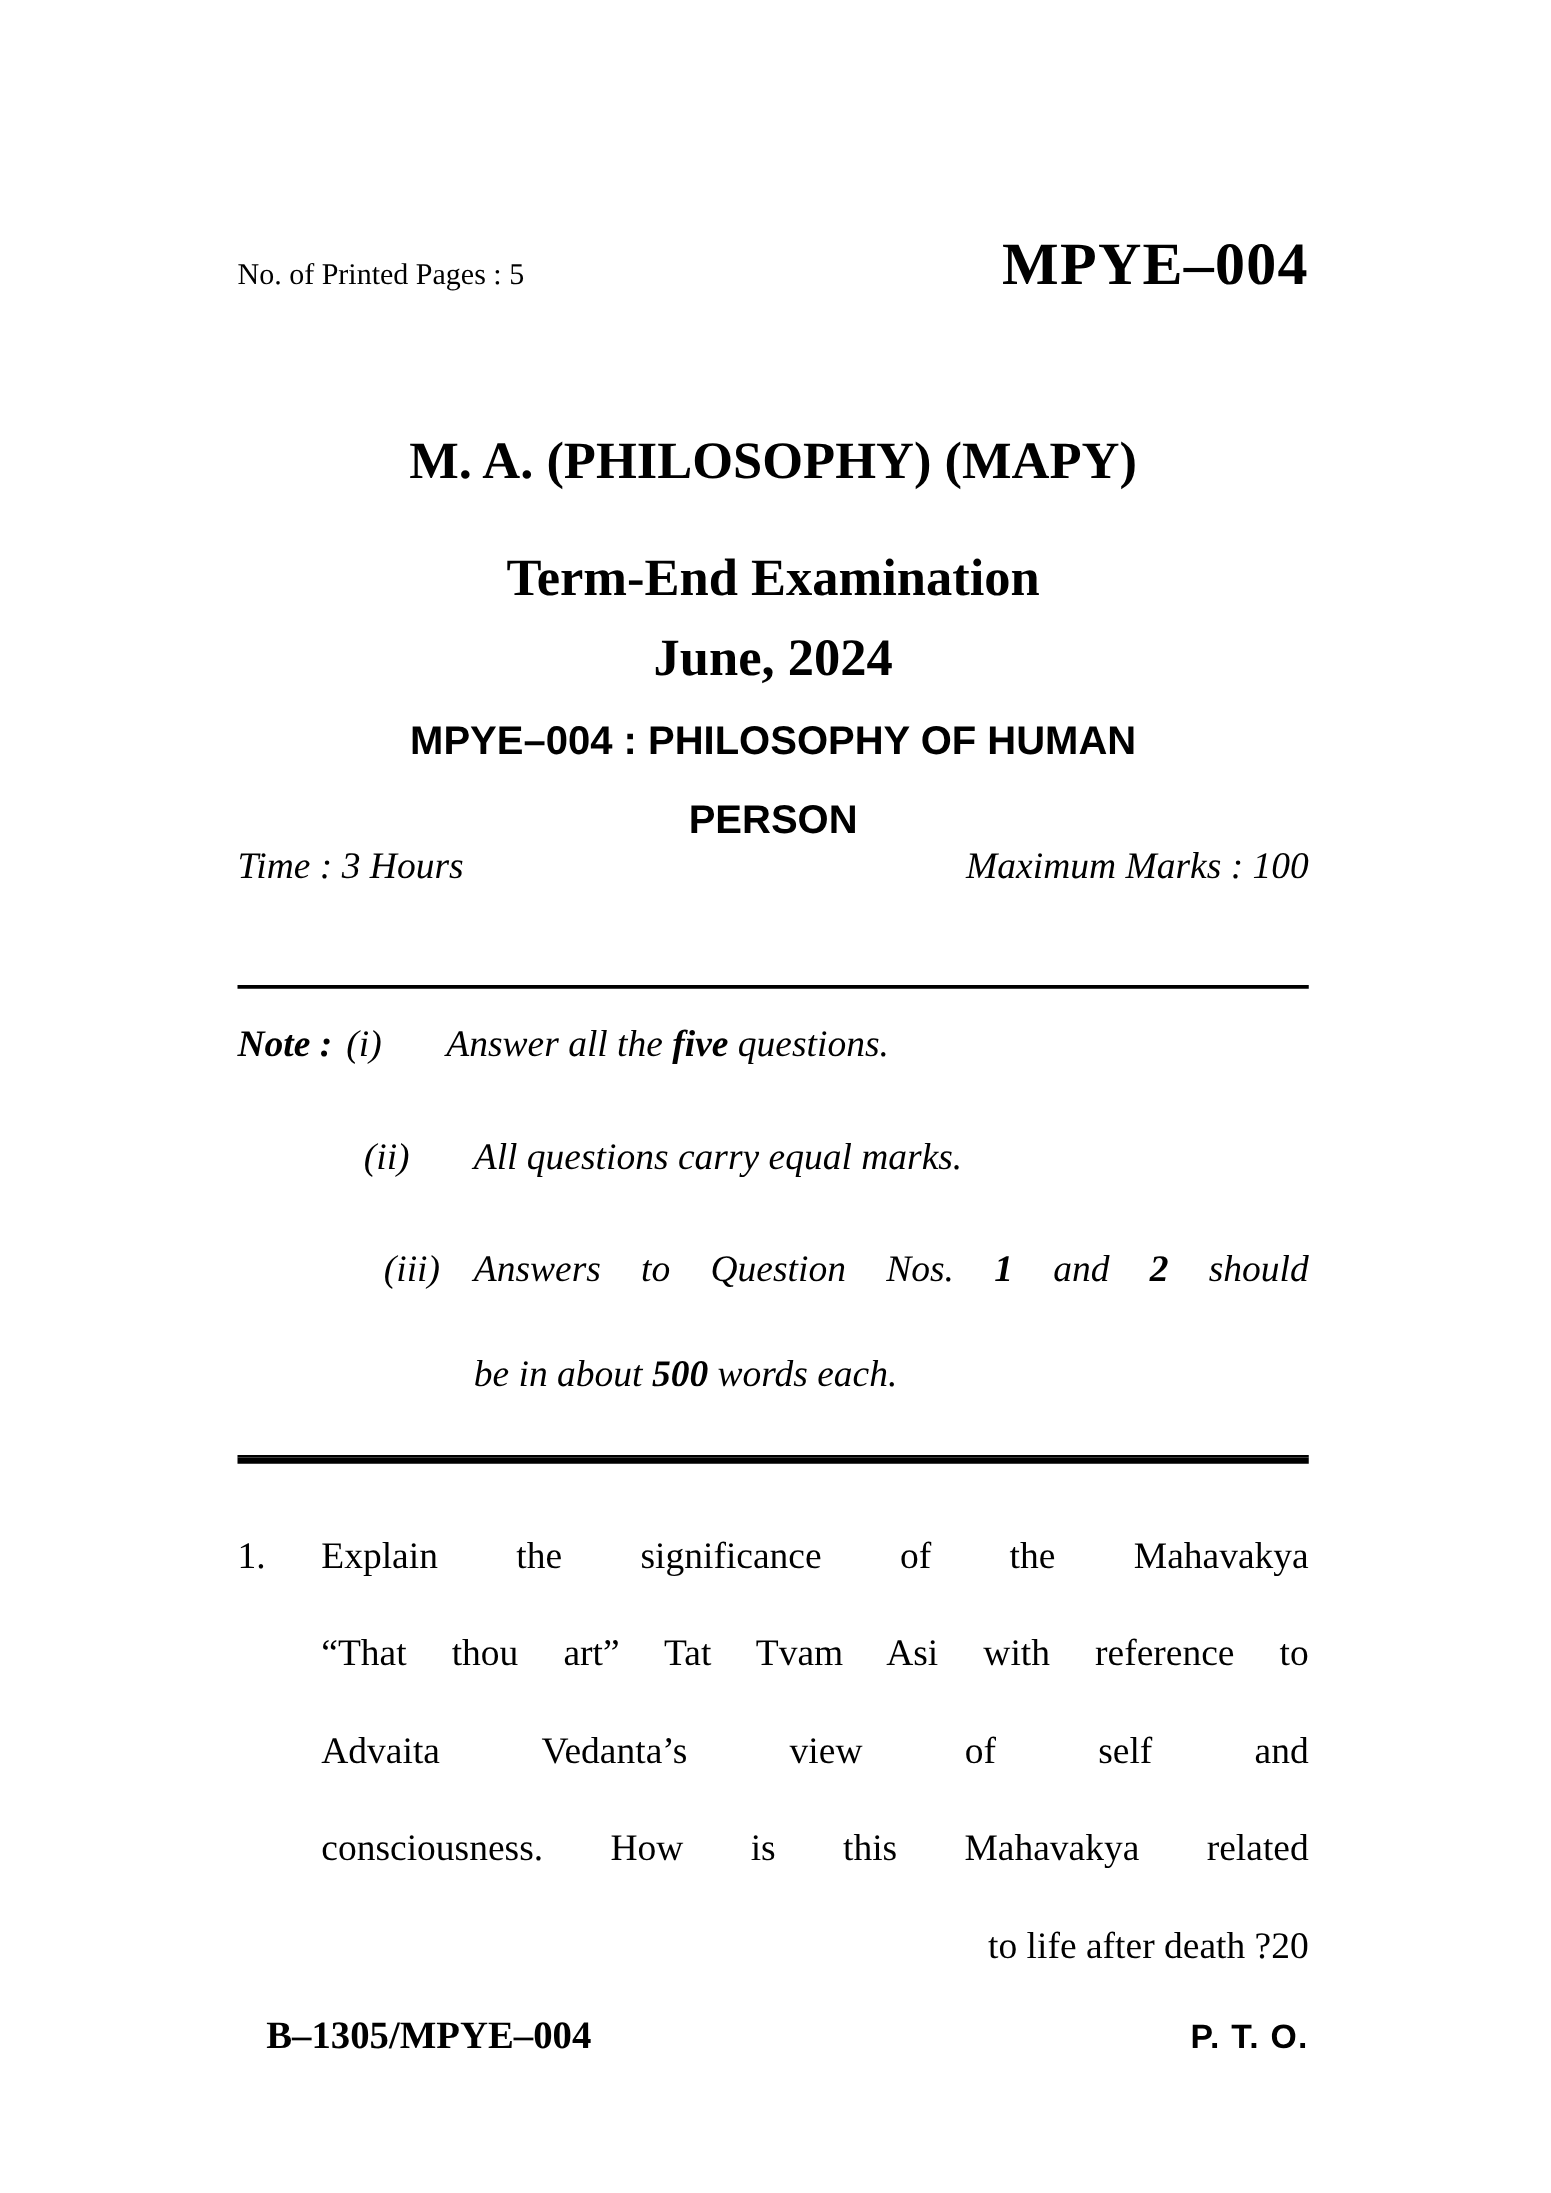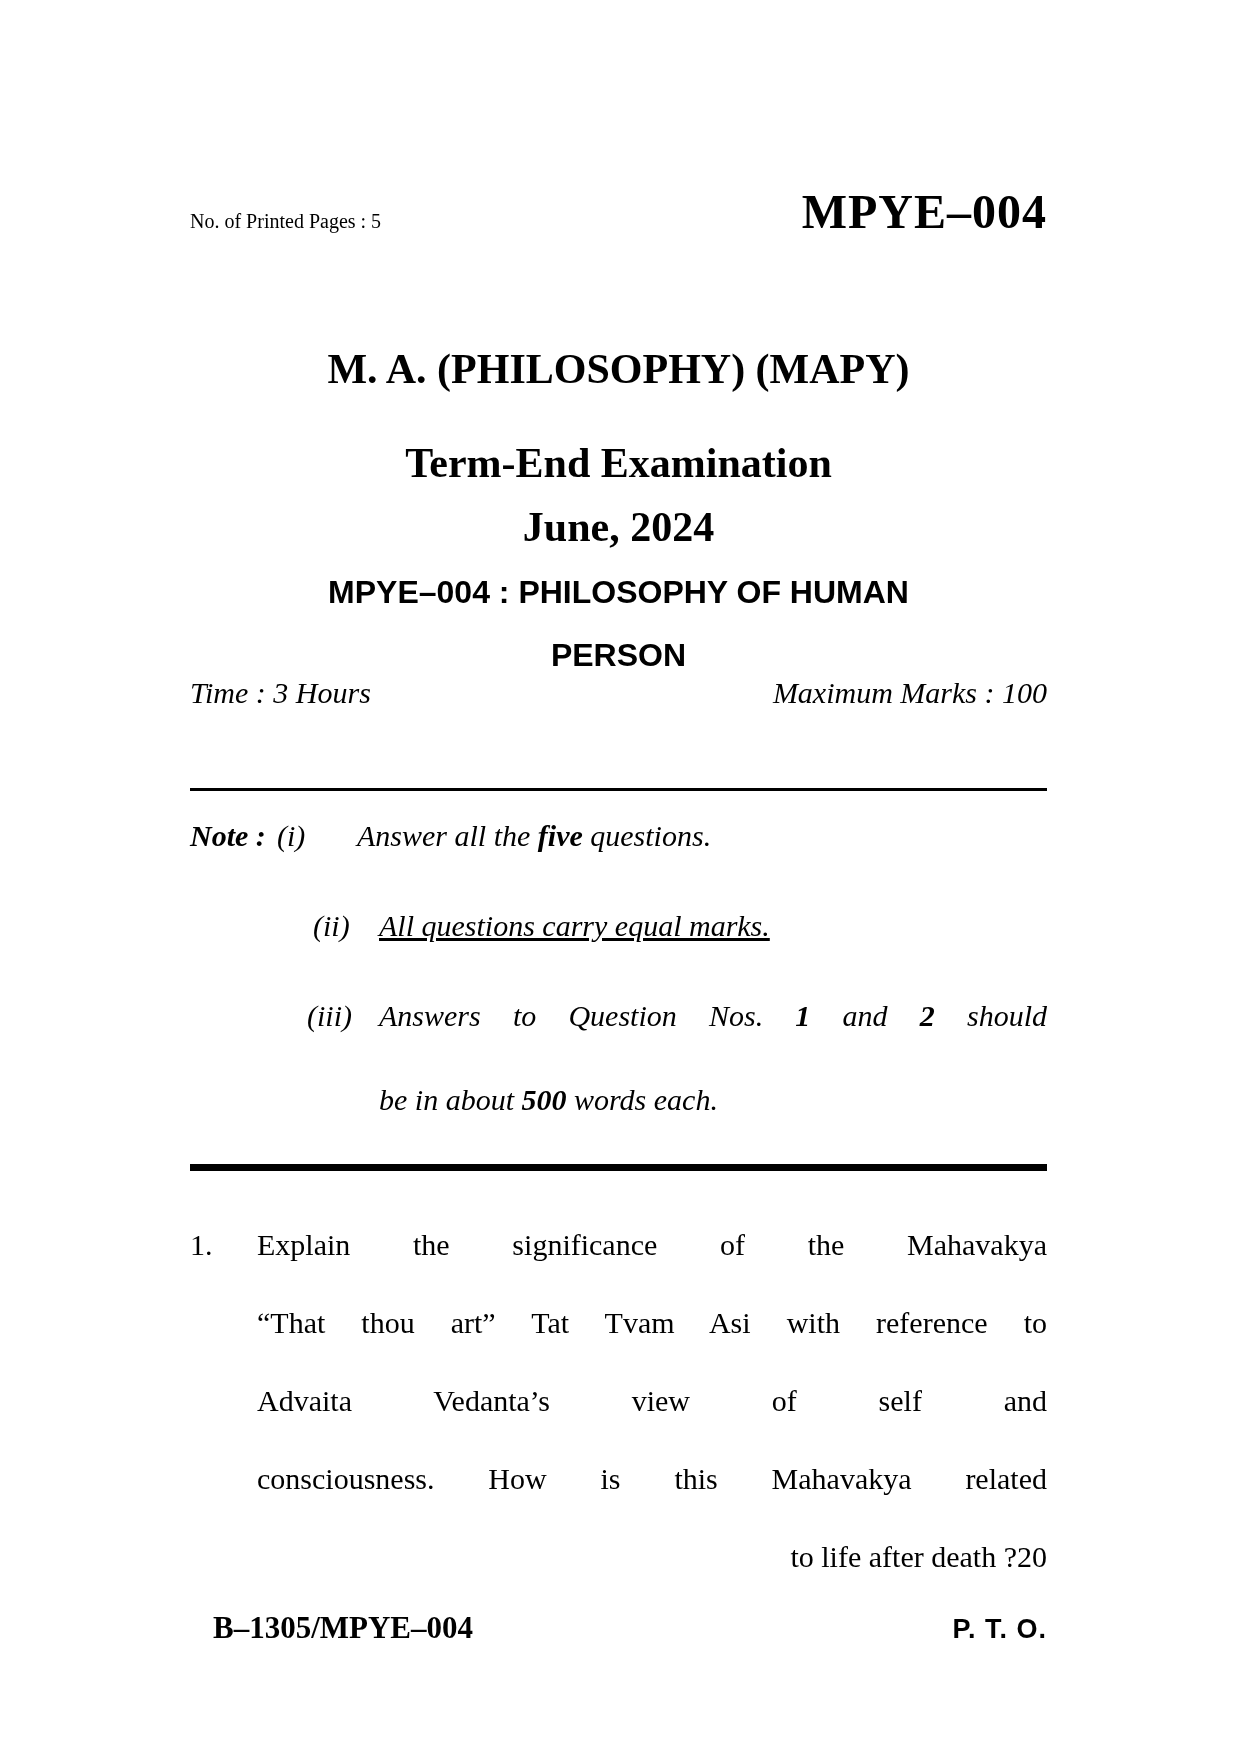--- a/index.html
+++ b/index.html
@@ -11,21 +11,21 @@
     margin: 0 auto;
     background: #ffffff;
     color: #000000;
     font-family: "Liberation Serif", "DejaVu Serif", serif;
     overflow: hidden;
   }
   .header-row {
     position: absolute; left: 190px; right: 194px; top: 184px;
     display: flex; justify-content: space-between; align-items: baseline;
   }
-  .pages-label { font-size: 20px; }
+  .pages-label { font-size: 24px; }
   .paper-code  { font-size: 48px; font-weight: bold; letter-spacing: 1px; }
 
   .title-line {
     position: absolute; left: 190px; right: 194px;
     text-align: center; font-weight: bold; font-size: 42px; line-height: 46px;
     white-space: nowrap;
   }
   .title-1 { top: 346px; }
   .title-2 { top: 440px; }
   .title-3 { top: 504px; }
@@ -56,22 +56,22 @@
   }
   .note-item {
     position: absolute; left: 190px; right: 194px;
     font-size: 30px; font-style: italic; line-height: 84px;
   }
   .note-item .n-num { position: absolute; top: 0; }
   .note-item-0 { top: 794px; }
   .note-item-0 .n-num { left: 87px; }
   .note-item-0 .n-text { margin-left: 167px; }
   .note-item-1 { top: 884px; }
-  .note-item-1 .n-num { left: 123px; }
-  .note-item-1 .n-text { margin-left: 189px; text-decoration: underline; }
+  .note-item-1 .n-num { left: 101px; }
+  .note-item-1 .n-text { margin-left: 189px; }
   .note-item-2 { top: 974px; }
   .note-item-2 .n-num { left: 117px; }
   .note-item-2 .n-text { margin-left: 189px; }
   .n-text b { font-weight: bold; }
 
   .jline { text-align: justify; text-align-last: justify; }
 
   .rule-double {
     position: absolute; left: 190px; right: 194px; top: 1164px;
     height: 7px; border-top: 2px solid #000; border-bottom: 5px solid #000;

